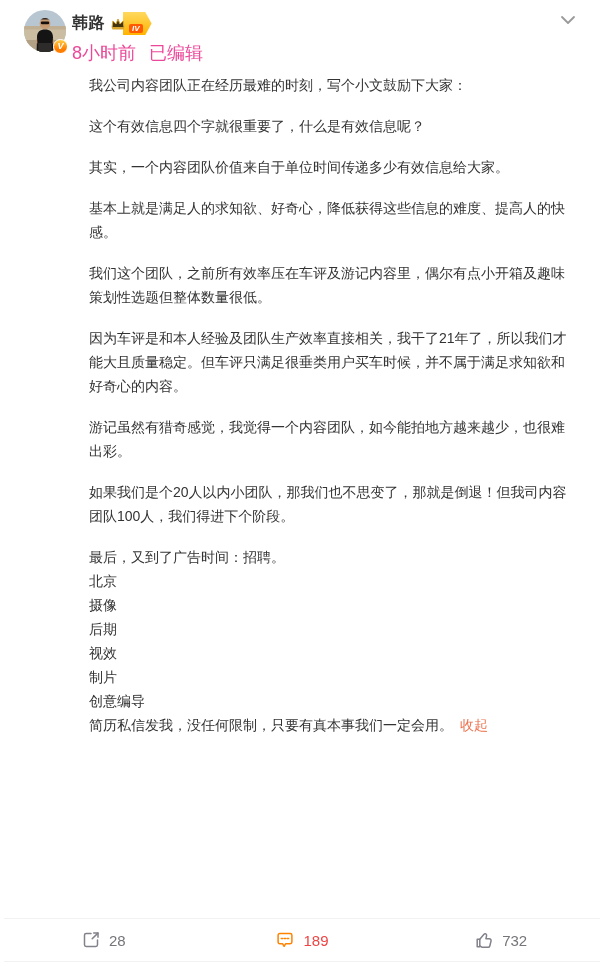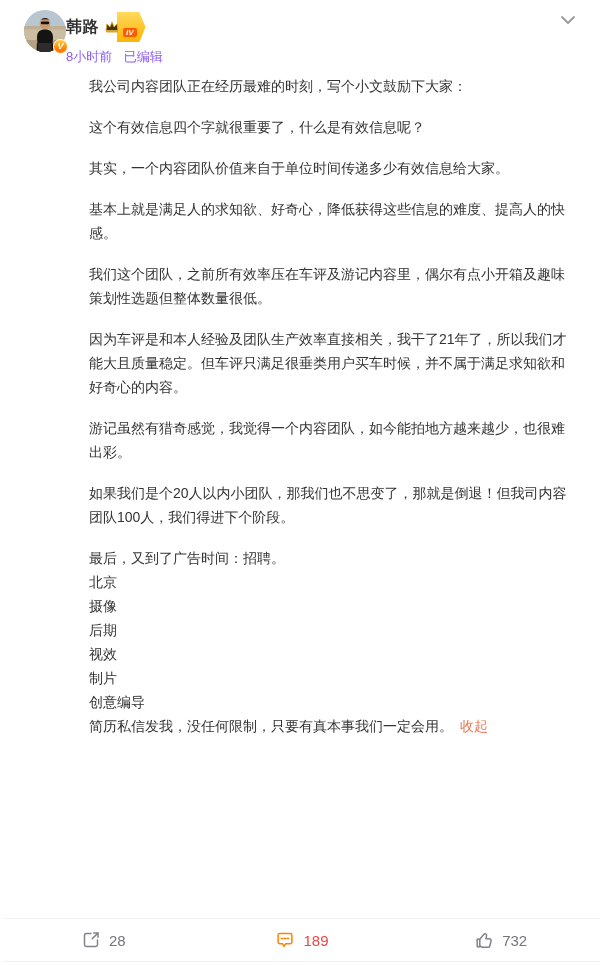--- a/index.html
+++ b/index.html
@@ -48,58 +48,58 @@
     border: 1.5px solid #ffffff;
     color: #ffffff;
     font-size: 9px;
     font-weight: bold;
     font-style: italic;
     display: flex;
     align-items: center;
     justify-content: center;
     line-height: 1;
   }
-  .user-meta { margin-left: 0; padding-top: 2px; }
+  .user-meta { margin-left: 6px; padding-top: 2px; }
   .name-row { display: flex; align-items: center; }
   .uname {
     font-size: 16px;
     font-weight: bold;
     color: #333333;
     cursor: pointer;
     letter-spacing: .5px;
   }
   .vip-badge {
     display: inline-flex;
     align-items: center;
     margin-left: 5px;
     cursor: pointer;
   }
   .crown { display: block; margin-right: -3px; position: relative; z-index: 2; }
   .vip-pill {
-    height: 30px;
+    height: 23px;
     display: inline-flex;
     align-items: center;
     padding: 10px 9px 0 6px;
     clip-path: polygon(0 0, 78% 0, 100% 50%, 78% 100%, 0 100%);
     background: linear-gradient(180deg, #ffd95e 0%, #ffb400 100%);
   }
   .vip-pill b {
     font-style: italic;
     font-weight: bold;
     font-size: 8px;
     line-height: 9px;
     color: #ffffff;
     background: #ff5a00;
     padding: 0 3px;
     border-radius: 2px;
   }
   .time-row {
     margin-top: 6px;
-    font-size: 13px;
-    color: #8b5cf6;
+    font-size: 18px;
+    color: #ec4899;
   }
   .time-row span + span { margin-left: 8px; }
   .chevron {
     position: absolute;
     right: 21px;
     top: 9px;
     width: 22px;
     height: 22px;
     cursor: pointer;
     display: flex;

